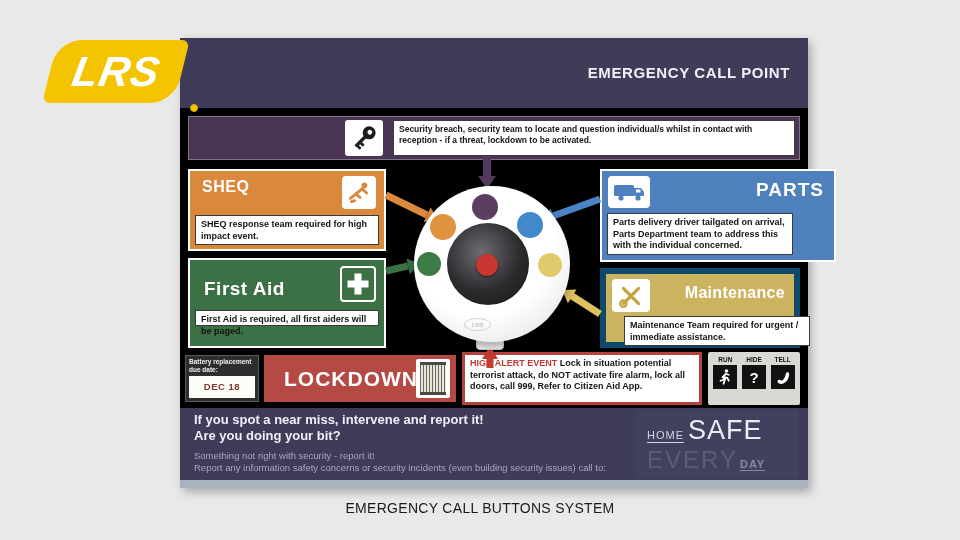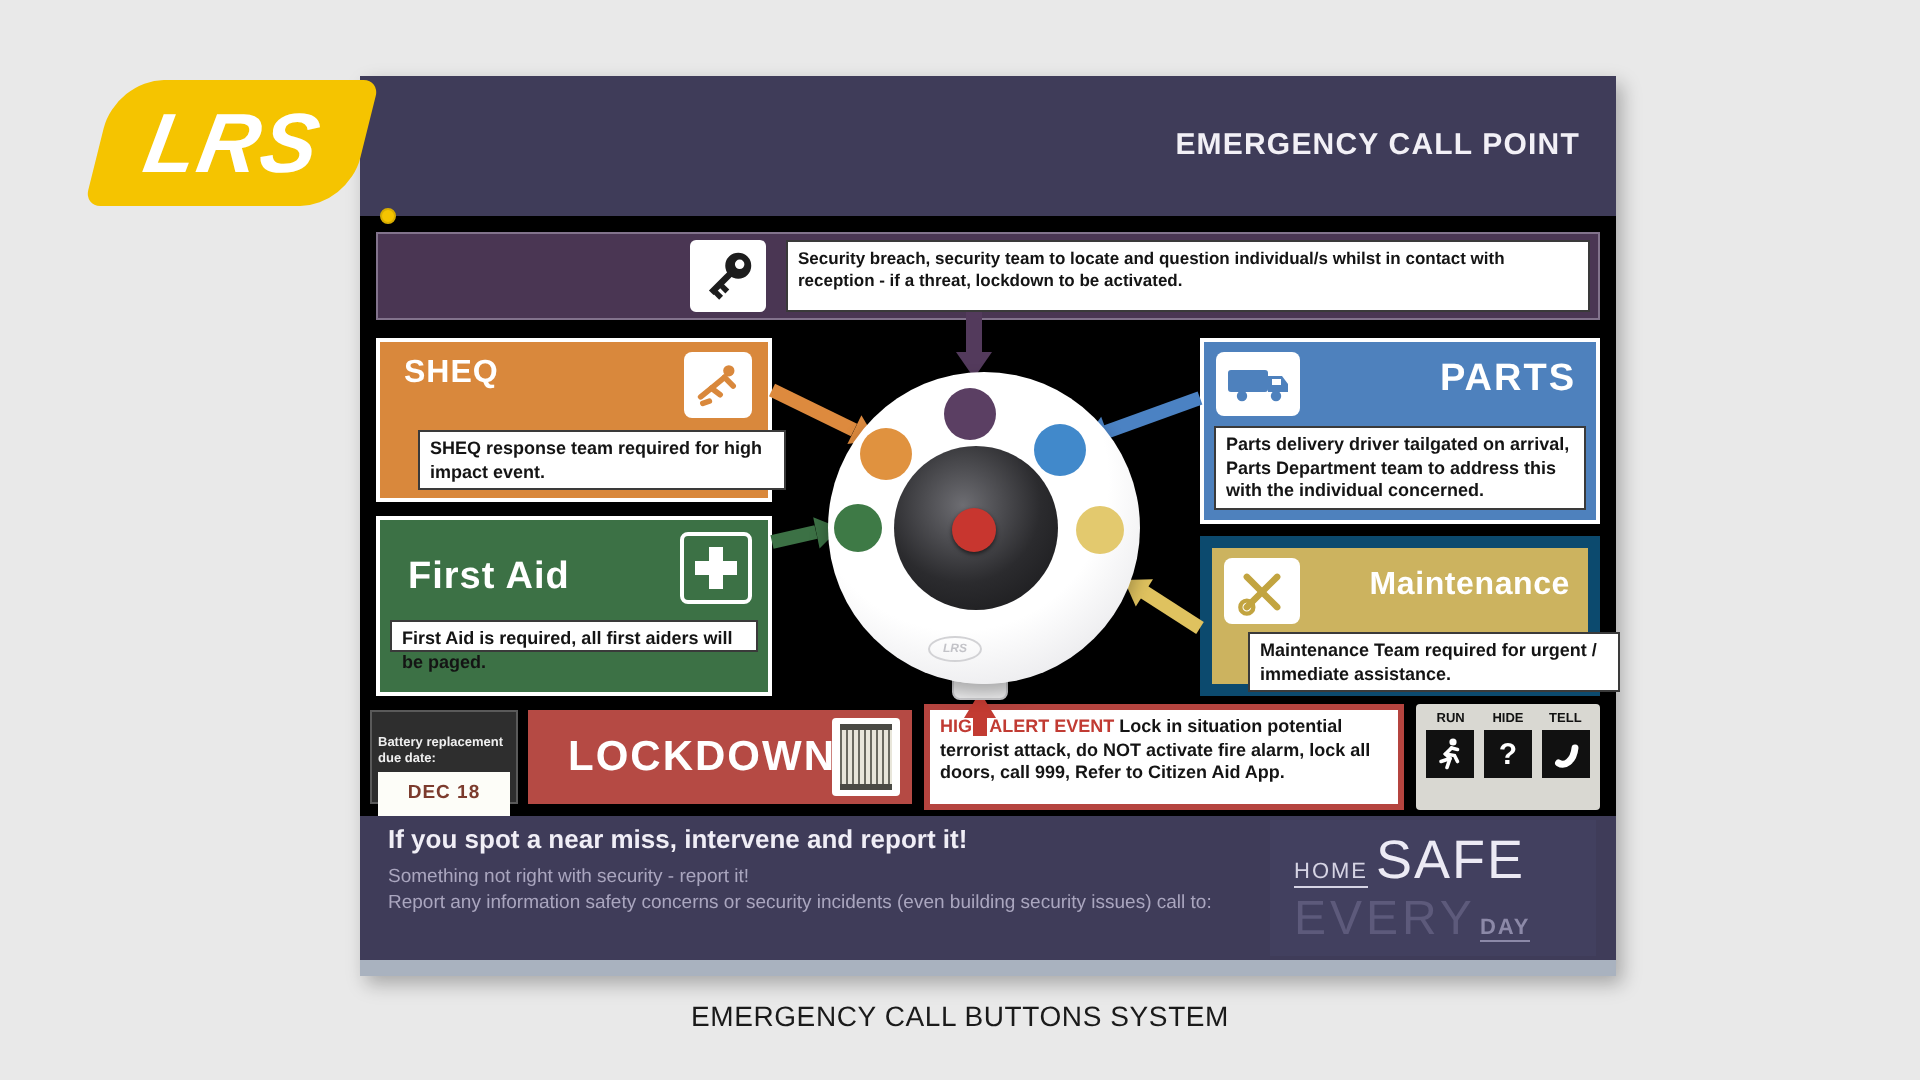--- a/index.html
+++ b/index.html
@@ -34,32 +34,32 @@
                   background:#4a3653; border:1px solid #82738c; }
   .sec-security .sec-title { position:absolute; left:14px; top:0; line-height:42px; font-size:17px; letter-spacing:.4px; }
   .sec-security .icon-box { left:156px; top:3px; width:38px; height:36px; border-radius:3px; }
   .sec-security .desc-box { left:204px; top:3px; width:402px; height:36px; font-size:8.5px; }
 
   
   .sec-sheq { position:absolute; left:8px; top:131px; width:198px; height:82px;
               background:#d9883c; border:2px solid #fff; }
   .sec-sheq .sec-title { position:absolute; left:12px; top:7px; font-size:16px; letter-spacing:.5px; }
   .sec-sheq .icon-box { right:8px; top:5px; width:34px; height:33px; }
-  .sec-sheq .desc-box { left:5px; top:44px; width:184px; height:30px;margin-left:14px; }
+  .sec-sheq .desc-box { left:5px; top:44px; width:184px; height:30px; }
 
   
   .sec-firstaid { position:absolute; left:8px; top:220px; width:198px; height:90px;
                   background:#3c7145; border:2px solid #fff; }
   .sec-firstaid .sec-title { position:absolute; left:14px; top:18px; font-size:19px; letter-spacing:.5px; }
   .sec-firstaid .icon-box { right:8px; top:6px; width:36px; height:36px; }
   .sec-firstaid .desc-box { left:5px; top:50px; width:184px; height:16px; }
 
   
   .battery { position:absolute; left:5px; top:317px; width:74px; height:47px;
-             background:#2e2e2e; border:1px solid #5a5a5a; padding:12px 3px; }
+             background:#2e2e2e; border:1px solid #5a5a5a; padding:2px 3px; }
   .battery .lbl { color:#efefef; font-size:6.5px; font-weight:bold; line-height:1.2; }
   .battery .val { margin-top:2px; background:#fdfdf8; height:22px; display:flex; align-items:center; justify-content:center;
                   color:#7c3b2d; font-size:9.5px; font-weight:bold; letter-spacing:.5px; }
 
   
   .sec-lockdown { position:absolute; left:84px; top:317px; width:192px; height:47px; background:#b54a44; }
   .sec-lockdown .sec-title { position:absolute; left:20px; top:0; line-height:47px; font-size:21px; letter-spacing:1px; }
   .sec-lockdown .icon-box { right:6px; top:4px; width:34px; height:39px; border-radius:2px; padding:3px 4px; }
   .shutter { width:100%; height:100%; border-top:3px solid #4a4a44; border-bottom:3px solid #4a4a44;
              background:repeating-linear-gradient(90deg,#6a6a60 0 1px,#e8e6da 1px 3px); }
@@ -72,21 +72,21 @@
 
   
   .rht { position:absolute; left:528px; top:314px; width:92px; height:53px; background:#d9d8d2;
          border-radius:2px; display:flex; gap:4px; padding:4px 5px; }
   .rht .col { flex:1; display:flex; flex-direction:column; align-items:center; }
   .rht .lbl { font-size:6.5px; font-weight:bold; color:#111; margin-bottom:2px; }
   .rht .sq { width:24px; height:24px; background:#111; display:flex; align-items:center; justify-content:center;
              color:#fff; font-weight:bold; font-size:15px; }
 
   
-  .sec-parts { position:absolute; left:420px; top:131px; width:200px; height:93px;
+  .sec-parts { position:absolute; left:420px; top:131px; width:236px; height:93px;
                background:#4e81bd; border:2px solid #fff; }
   .sec-parts .icon-box { left:6px; top:5px; width:42px; height:32px; }
   .sec-parts .sec-title { position:absolute; right:10px; top:8px; font-size:19px; letter-spacing:1px; }
   .sec-parts .desc-box { left:5px; top:42px; width:186px; height:42px; }
 
   
   .sec-maint { position:absolute; left:420px; top:230px; width:200px; height:80px;
                background:#ccb35f; border:6px solid #0c4a6e; }
   .sec-maint .icon-box { left:6px; top:5px; width:38px; height:33px; }
   .sec-maint .sec-title { position:absolute; right:9px; top:10px; font-size:16px; letter-spacing:.3px; }
@@ -299,20 +299,21 @@
     <div class="dbtn dbtn-parts"></div>
     <div class="dbtn dbtn-first-aid"></div>
     <div class="dbtn dbtn-maintenance"></div>
     <div class="dbtn dbtn-lockdown"></div>
     <div class="device-brand">LRS</div>
   </div>
 
   <div class="poster-footer"></div>
   <div class="footer-text">
     <div class="b1">If you spot a near miss, intervene and report it!</div>
+    <div class="b1">Are you doing your bit?</div>
     <div class="s1">
       <div>Something not right with security - report it!</div>
       <div>Report any information safety concerns or security incidents (even building security issues) call to:</div>
     </div>
   </div>
   <div class="hse-logo">
     <div class="hse-row">
       <span class="hse-home">HOME</span>
       <span class="hse-safe">SAFE</span>
     </div>

